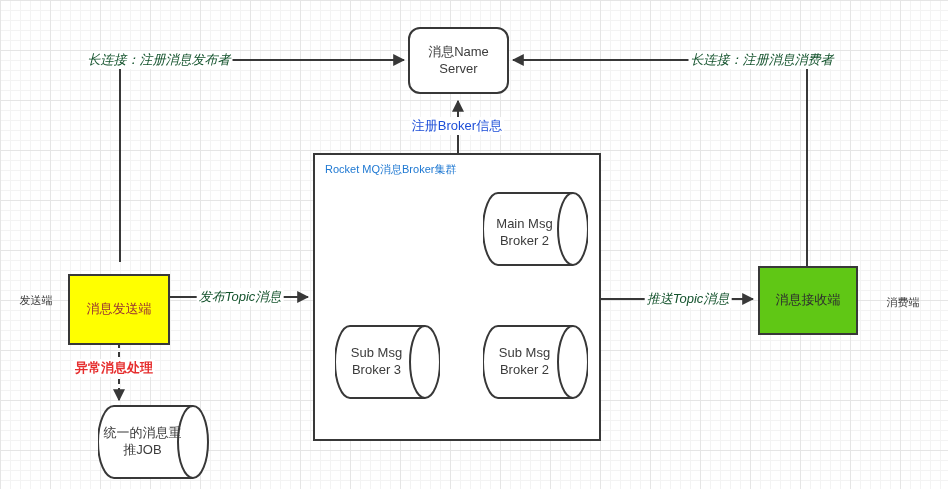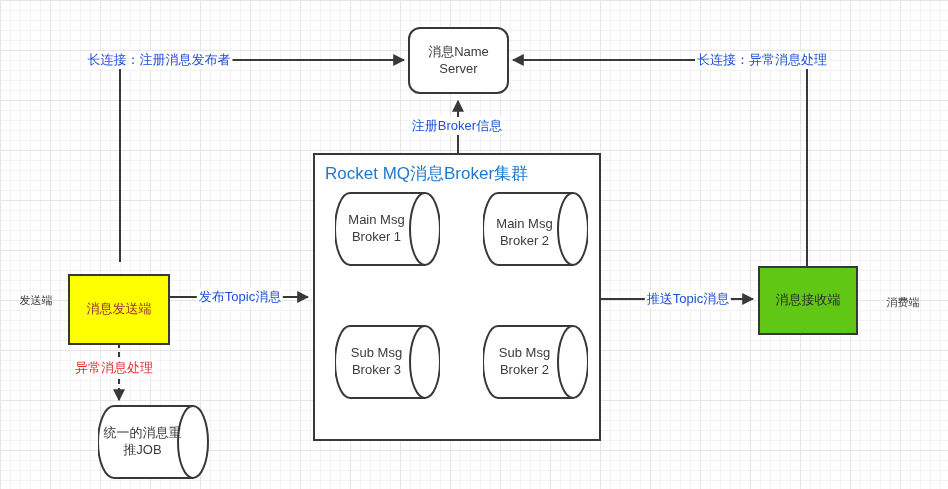--- a/index.html
+++ b/index.html
@@ -18,38 +18,38 @@
   .node{
     position:absolute;display:flex;align-items:center;justify-content:center;
     text-align:center;border:2px solid #383838;background:#fff;
     font-size:13px;color:#3b3b3b;line-height:1.3;box-sizing:border-box;
   }
   #name-server{left:408px;top:27px;width:101px;height:67px;border-radius:12px;}
   #sender{left:68px;top:262px;width:102px;height:71px;background:#FFFF00;color:#993333;margin-top:12px;}
   #receiver{left:758px;top:266px;width:100px;height:69px;background:#60C715;color:#2e2e2e;}
   #cluster{position:absolute;left:313px;top:153px;width:288px;height:288px;
     border:2px solid #383838;background:#fff;box-sizing:border-box;}
-  .cluster-title{position:absolute;left:10px;top:7px;font-size:17px;color:#1E78D2;white-space:nowrap;}
+  .cluster-title{position:absolute;left:10px;top:7px;font-size:11px;color:#1E78D2;white-space:nowrap;}
   .cyl{position:absolute;}
   .cyl svg{position:absolute;left:0;top:0;}
   .cyl-label{
     position:absolute;left:2px;right:24px;top:0;bottom:0;
     display:flex;align-items:center;justify-content:center;text-align:center;
     font-size:13px;color:#3b3b3b;line-height:1.3;
   }
   #cyl-main1{left:20px;top:37px;width:105px;height:74px;}
   #cyl-main2{left:168px;top:37px;width:105px;height:82px;}
   #cyl-sub1{left:20px;top:170px;width:105px;height:74px;}
   #cyl-sub2{left:168px;top:170px;width:105px;height:74px;}
   #cyl-job{left:64px;top:405px;width:111px;height:74px;margin-left:34px;}
   .edge-label{
     position:absolute;font-size:13px;background:#ffffff;padding:0 2px;
     white-space:nowrap;transform:translate(-50%,-50%);color:#1d4ed8;
   }
-  .edge-label.orange{color:#1d4ed8;}
+  .edge-label.orange{color:#14532d;font-style:italic;}
   .edge-label.red{color:#E62E2E;}
   .side-label{
     position:absolute;font-size:11px;white-space:nowrap;
     transform:translate(-50%,-50%);color:#3b3b3b;background:transparent;
   }
 </style>
 </head>
 <body>
 
 <div class="canvas">
@@ -70,27 +70,20 @@
     <path d="M528 322 L528 270" fill="none" stroke="#383838" stroke-width="2" stroke-dasharray="5 4" marker-end="url(#arrow)"></path>
   </svg>
 
   <div class="node" id="name-server">
     <span>消息Name Server</span>
   </div>
 
   <div id="cluster">
     <span class="cluster-title">Rocket MQ消息Broker集群</span>
 
-    <div class="cyl" id="cyl-main1">
-      <svg width="105" height="74">
-        <path d="M90 1 H15 A15 36 0 0 0 15 73 H90" fill="#ffffff" stroke="#383838" stroke-width="2"></path>
-        <ellipse cx="90" cy="37" rx="15" ry="36" fill="#ffffff" stroke="#383838" stroke-width="2"></ellipse>
-      </svg>
-      <span class="cyl-label">Main Msg Broker 1</span>
-    </div>
 
     <div class="cyl" id="cyl-main2">
       <svg width="105" height="74">
         <path d="M90 1 H15 A15 36 0 0 0 15 73 H90" fill="#ffffff" stroke="#383838" stroke-width="2"></path>
         <ellipse cx="90" cy="37" rx="15" ry="36" fill="#ffffff" stroke="#383838" stroke-width="2"></ellipse>
       </svg>
       <span class="cyl-label">Main Msg Broker 2</span>
     </div>
 
     <div class="cyl" id="cyl-sub1">
@@ -119,22 +112,22 @@
 
   <div class="cyl" id="cyl-job">
     <svg width="111" height="74">
       <path d="M95 1 H16 A16 36 0 0 0 16 73 H95" fill="#ffffff" stroke="#383838" stroke-width="2"></path>
       <ellipse cx="95" cy="37" rx="15" ry="36" fill="#ffffff" stroke="#383838" stroke-width="2"></ellipse>
     </svg>
     <span class="cyl-label">统一的消息重推JOB</span>
   </div>
 
   <div class="edge-label orange" style="left:159px;top:60px;">长连接：注册消息发布者</div>
-  <div class="edge-label orange" style="left:762px;top:60px;">长连接：异常消息处理</div>
+  <div class="edge-label orange" style="left:762px;top:60px;">长连接：注册消息消费者</div>
   <div class="edge-label" style="left:457px;top:126px;">注册Broker信息</div>
   <div class="edge-label orange" style="left:240px;top:297px;">发布Topic消息</div>
   <div class="edge-label orange" style="left:688px;top:299px;">推送Topic消息</div>
-  <div class="edge-label red" style="left:114px;top:368px;">异常消息处理</div>
+  <div class="edge-label red" style="left:114px;top:368px;font-weight:bold;">异常消息处理</div>
 
   <div class="side-label" style="left:36px;top:300px;">发送端</div>
   <div class="side-label" style="left:903px;top:302px;">消费端</div>
 
 </div>
 
 </body></html>

